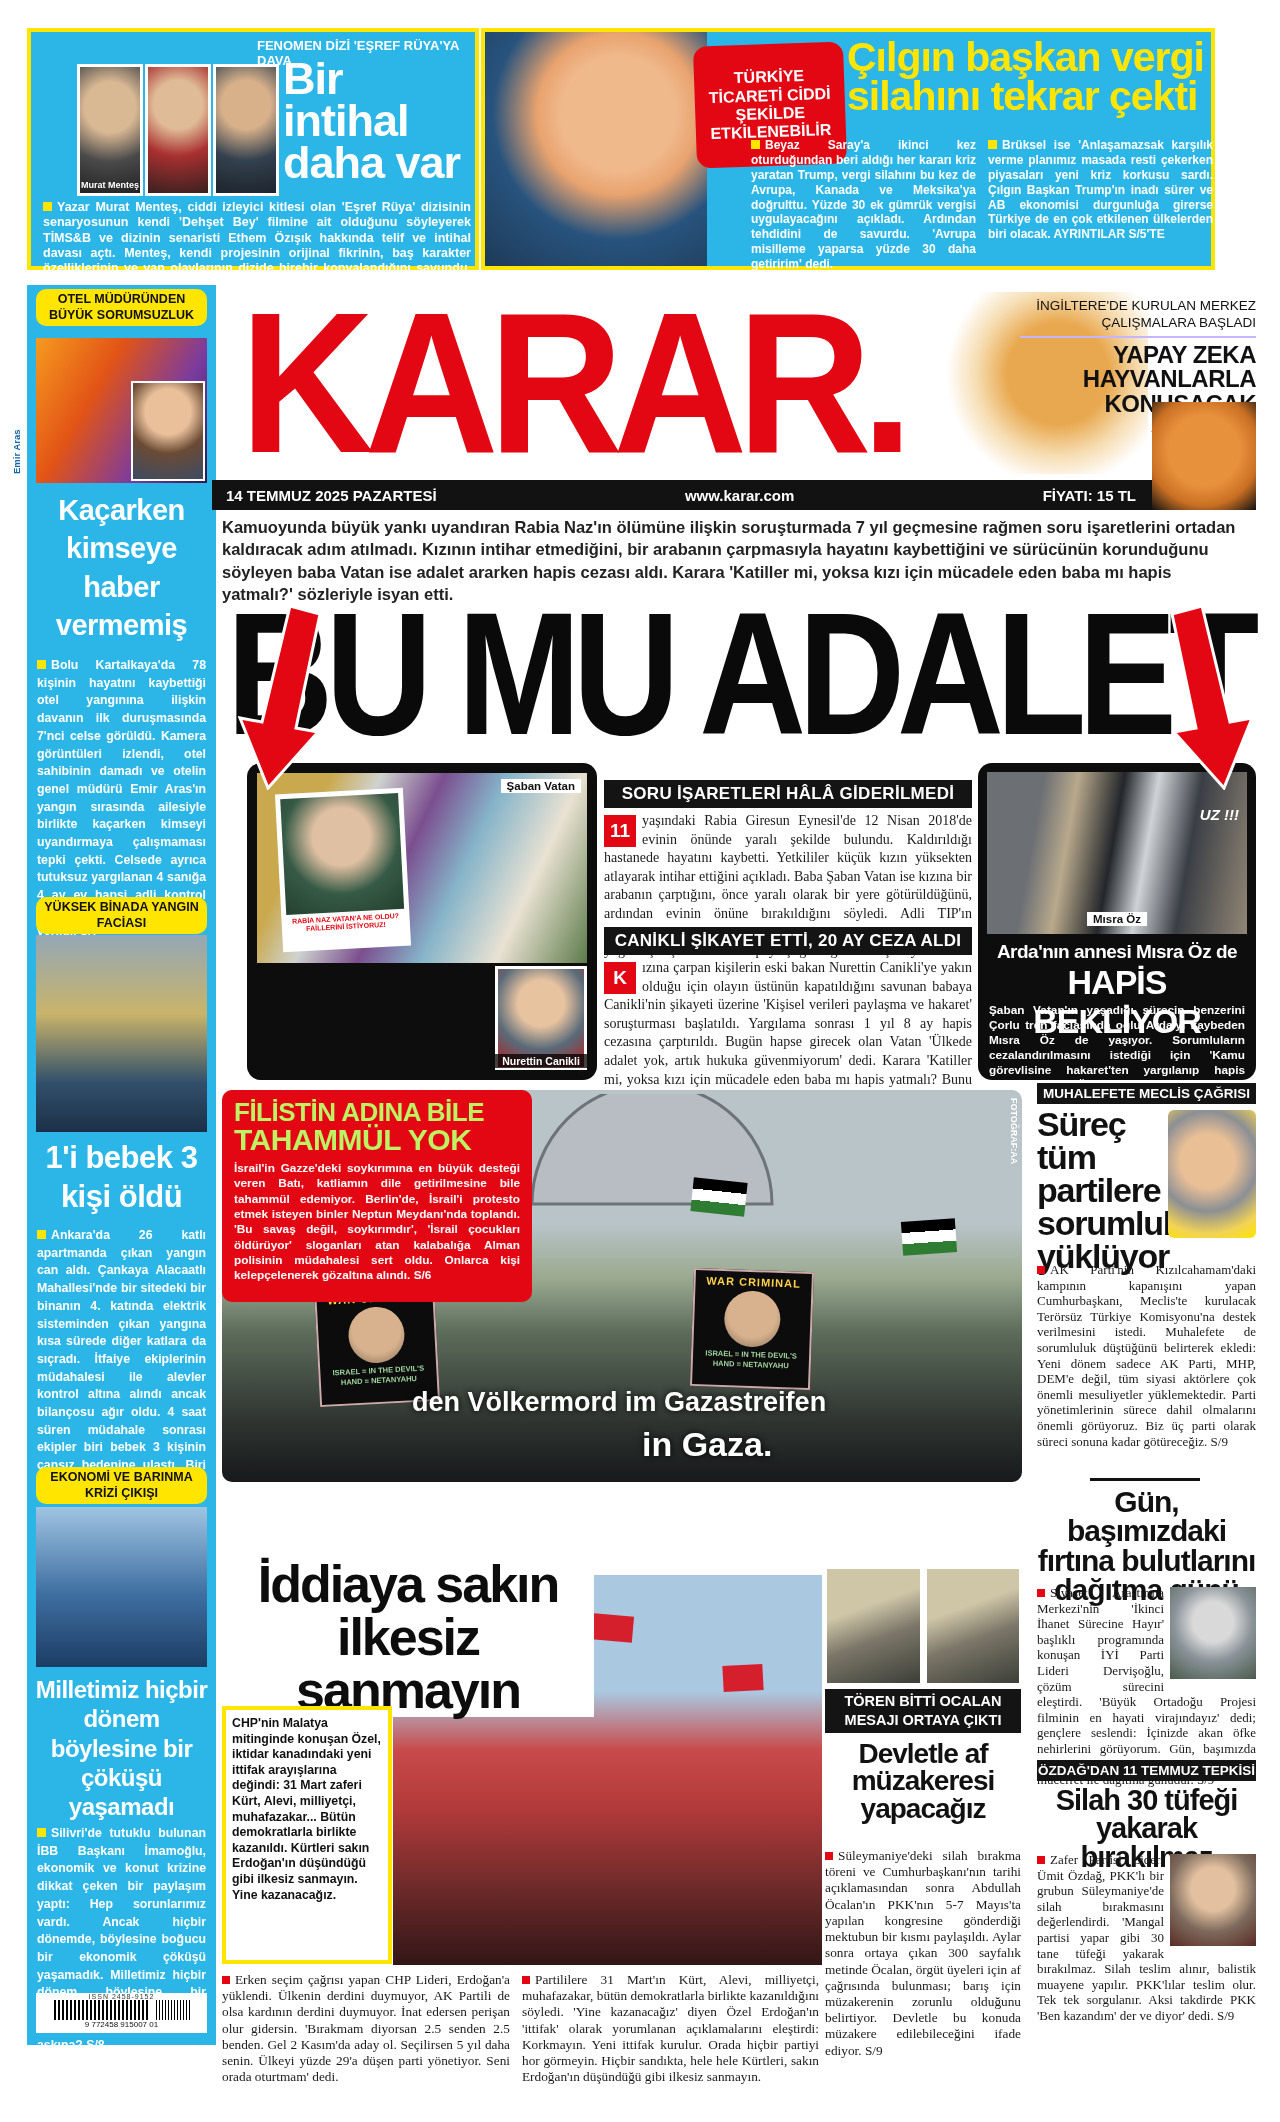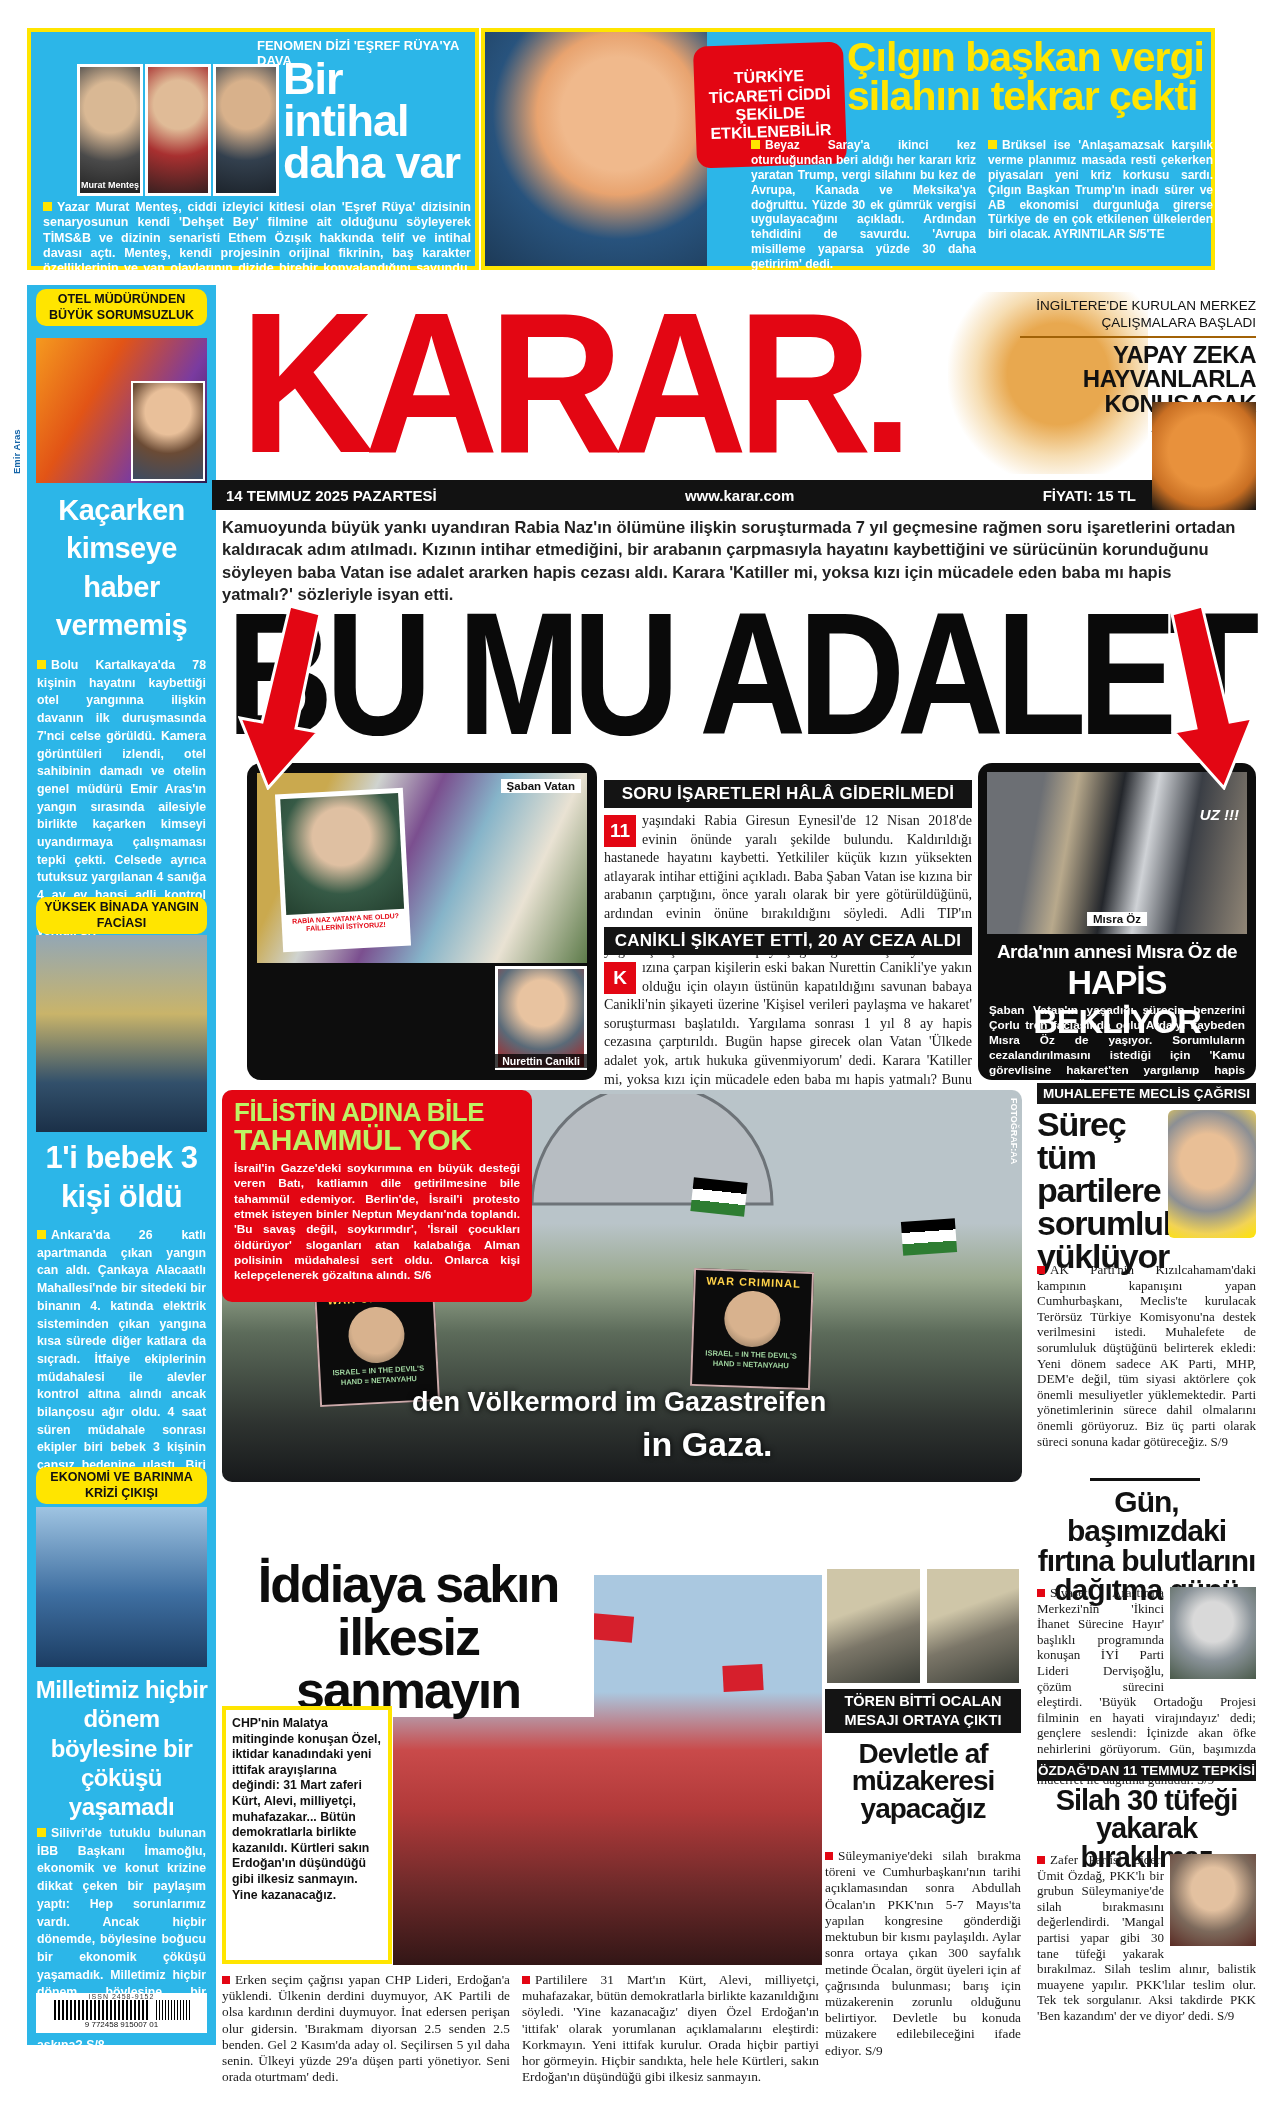--- a/index.html
+++ b/index.html
@@ -51,21 +51,21 @@
      background:repeating-linear-gradient(90deg,#000 0 1px,#fff 1px 3px);}
   #barcode .digits{font-size:8px;color:#111;}
   
   #logo{left:240px;top:290px;width:830px;font-size:186px;line-height:.92;font-weight:bold;color:#e30613;
         letter-spacing:-10px;transform:scale(1,1.08);transform-origin:top left;}
   #pets-dog{left:948px;top:292px;width:200px;height:182px;z-index:2;
      background:radial-gradient(circle at 55% 45%,#e8a84f 0 34%,#f6ddb2 55%,#fff 75%);border-radius:8px;}
   #pets-cat{left:1152px;top:402px;width:104px;height:108px;z-index:6;
      background:radial-gradient(circle at 50% 45%,#e8913c 0 45%,#c96f23 70%,#111);}
   #mast-side{left:1020px;top:298px;width:236px;text-align:right;z-index:4;}
-  #mast-kicker{font-size:13.5px;line-height:1.25;color:#111;border-bottom:2px solid #a16207;padding-bottom:4px;}
+  #mast-kicker{font-size:13.5px;line-height:1.25;color:#111;border-bottom:2px solid #c4b5fd;padding-bottom:4px;}
   #mast-head{font-size:24px;line-height:1.02;font-weight:bold;margin-top:5px;letter-spacing:-.5px;}
   #mast-ref{font-size:10.5px;font-weight:bold;margin-top:6px;}
   #dateline{left:212px;top:480px;width:1044px;height:30px;background:#121212;color:#fff;z-index:3;
      display:flex;align-items:center;justify-content:space-between;font-size:15px;font-weight:bold;
      padding:0 120px 0 14px;box-sizing:border-box;}
   
   #intro{left:222px;top:516px;width:1022px;font-size:16.5px;line-height:1.36;font-weight:bold;color:#222;}
   #bighead{left:222px;top:586px;width:1034px;text-align:center;font-size:148px;font-weight:bold;color:#0a0a0a;
      letter-spacing:-8px;white-space:nowrap;line-height:1;transform:scale(1,1.18);transform-origin:top center;}
   .arrow{z-index:5;}

